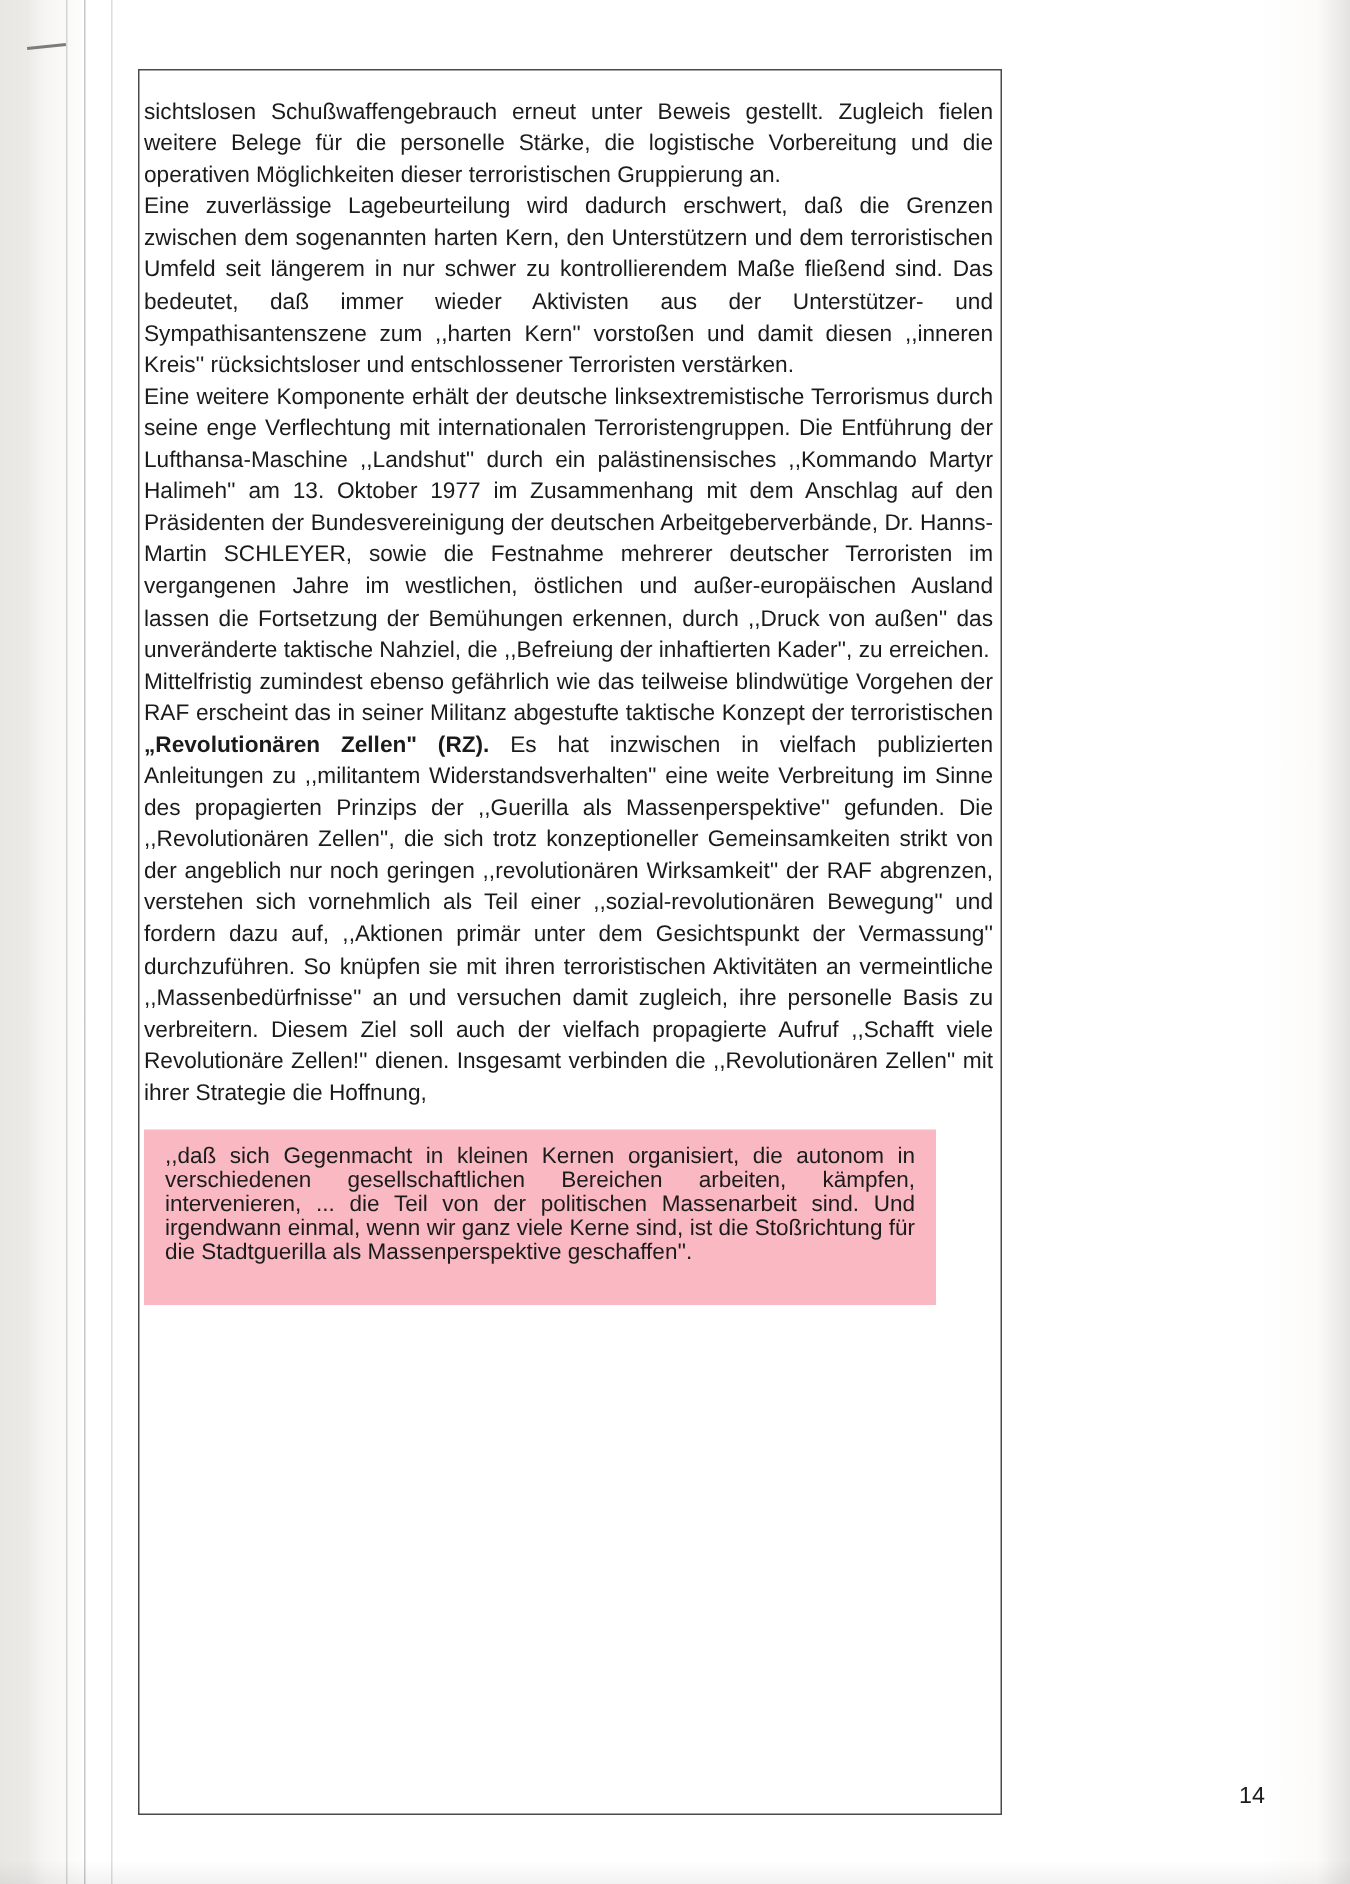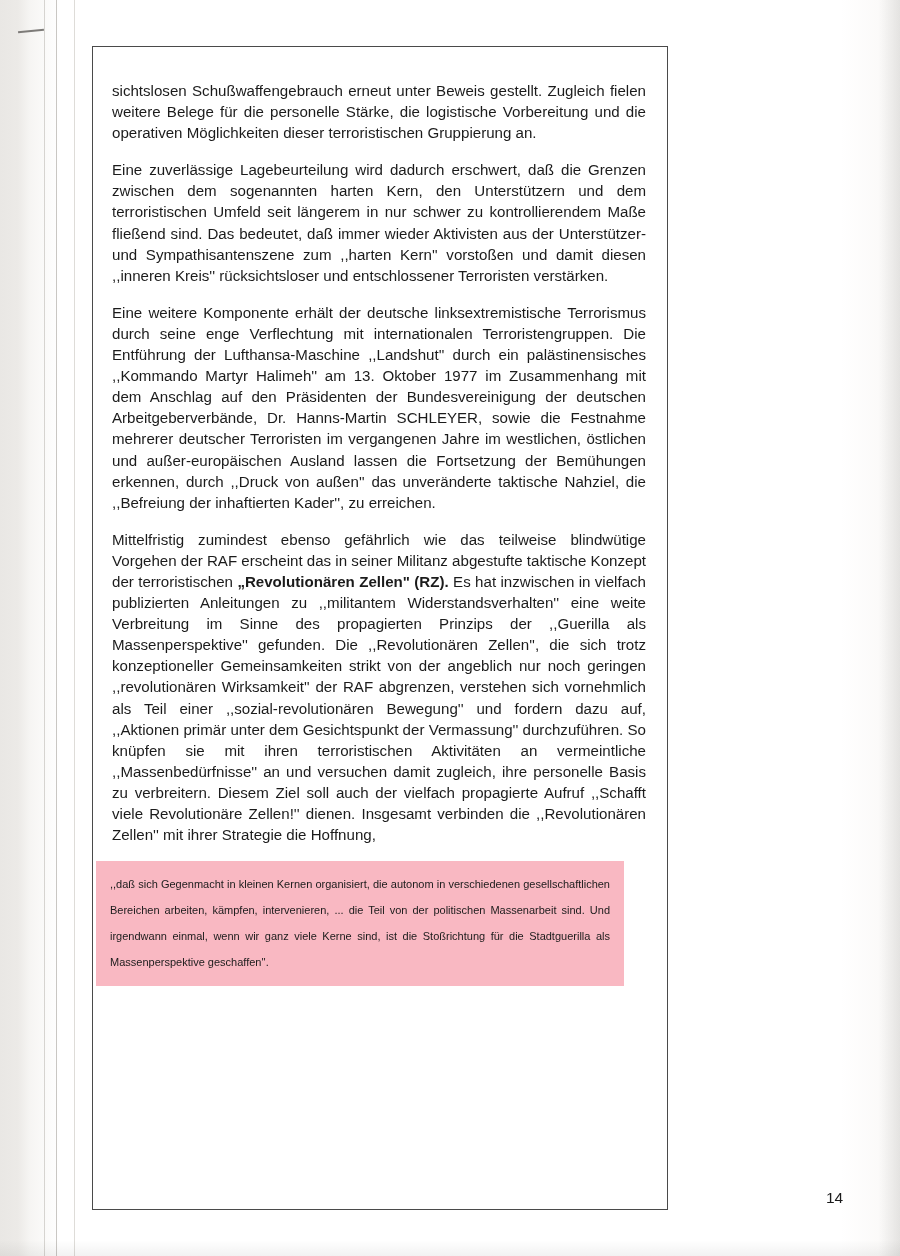--- a/index.html
+++ b/index.html
@@ -65,34 +65,34 @@
     width: 566px;
     font-size: 15.1px;
     line-height: 21.1px;
     color: #1b1b1b;
     text-align: justify;
     -webkit-hyphens: none;
     hyphens: none;
   }
 
   #text-column p {
-    margin: 16px;
+    margin: 0;
     text-align: justify;
   }
 
   #text-column p.body {
     text-align: justify;
   }
 
   .quote-box {
     margin: 14px 0 13px 0;
     background: #f9b8c2;
-    padding: 10px 14px 11px 14px;
-    font-size: 11px;
-    line-height: 26px;
+    padding: 10px 14px 27px 14px;
+    font-size: 15px;
+    line-height: 16px;
     color: #1b1b1b;
     text-align: justify;
     width: 500px;
     box-sizing: content-box;
   }
 
   .after-quote {
     margin-top: 12px;
   }
 

